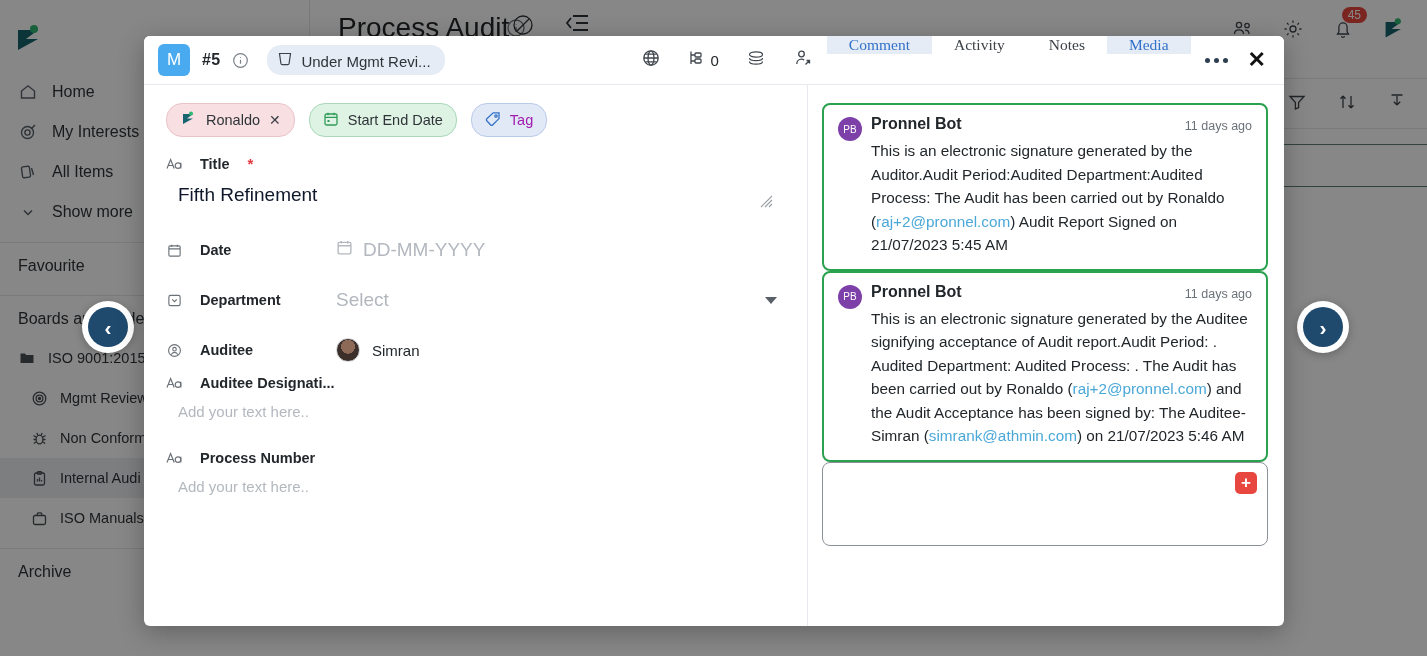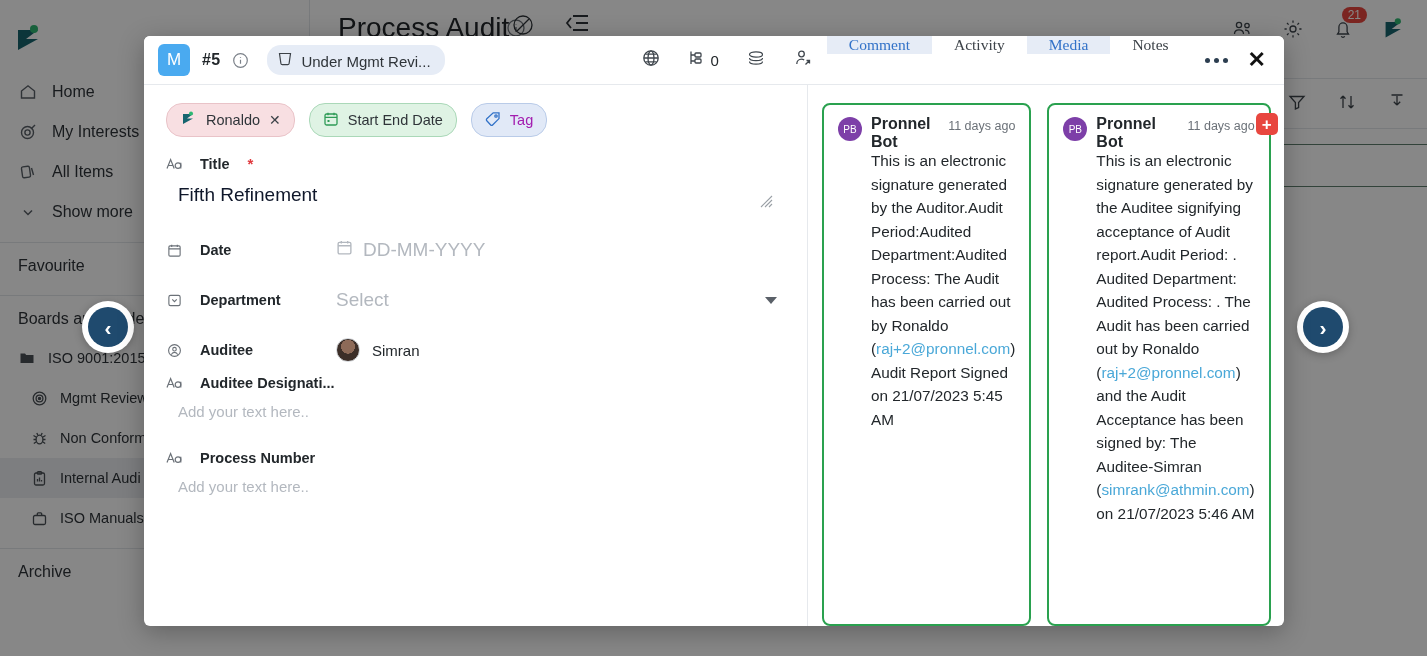--- a/index.html
+++ b/index.html
@@ -147,21 +147,21 @@
   .caret { width: 0; height: 0; border-left: 6px solid transparent; border-right: 6px solid transparent; border-top: 7px solid #5a6068; }
   .avatar-img {
     width: 24px; height: 24px; border-radius: 50%;
     background: radial-gradient(circle at 50% 35%, #8d6a58 0 38%, #3c2e28 39% 100%);
     border: 1px solid #d4d8dc;
   }
 
   
   .comment-pane {
     flex: 1; padding: 18px 16px 0 14px;
-    display: flex; gap: 16px; overflow: hidden;
+    display: flex; flex-direction: column; gap: 0; overflow: hidden;
   }
   .comment-card {
     border: 2px solid #2aa14f; border-radius: 8px;
     padding: 10px 14px 12px; background: #fff;
   }
   .cc-head { display: flex; align-items: flex-start; gap: 9px; }
   .pb-avatar {
     width: 24px; height: 24px; border-radius: 50%; background: #7d3fa8;
     color: #fff; font-size: 10px; display: flex; align-items: center; justify-content: center;
     flex-shrink: 0; margin-top: 2px;
@@ -311,21 +311,21 @@
           <svg width="24" height="24" viewBox="0 0 24 24" fill="none" stroke="currentColor" stroke-width="1.3">
               <circle cx="12" cy="12" r="3"></circle>
               <path d="M12 3.5v2.2M12 18.3v2.2M20.5 12h-2.2M5.7 12H3.5M18 6l-1.6 1.6M7.6 16.4L6 18M18 18l-1.6-1.6M7.6 7.6L6 6"></path>
             </svg>
         </span>
         <span class="ico">
           <svg width="24" height="24" viewBox="0 0 24 24" fill="none" stroke="currentColor" stroke-width="1.3">
               <path d="M6.5 17h11l-1.4-2.2V10a4.1 4.1 0 00-8.2 0v4.8z"></path>
               <path d="M10.3 19.3a1.9 1.9 0 003.4 0"></path>
             </svg>
-          <span class="notif-badge">21</span>
+          <span class="notif-badge">45</span>
         </span>
         <span class="ico">
           <svg width="26" height="26" viewBox="0 0 34 34">
             <path d="M6 8 L26 8 L14 17 L26 17 L6 28 Z" fill="#17656f"></path>
             <circle cx="22" cy="7" r="4" fill="#2eb872"></circle>
           </svg>
         </span>
       </div>
       <div class="bg-left-icons">
         <span>
@@ -426,22 +426,22 @@
             <circle cx="8.5" cy="6" r="2.8"></circle>
             <path d="M3.8 16c0-2.9 2.1-4.8 4.7-4.8 1 0 1.9.3 2.7.8"></path>
             <path d="M12.5 16.5l4-4M13.5 12.5h3v3"></path>
           </svg>
       </span>
     </div>
 
     <div class="tabs">
       <div class="tab active">Comment</div>
       <div class="tab">Activity</div>
+      <div class="tab">Notes</div>
       <div class="tab active">Media</div>
-      <div class="tab">Notes</div>
     </div>
 
     <div class="mh-right">
       <div class="dots">
           <i></i>
           <i></i>
           <i></i>
         </div>
       <div class="close-x">✕</div>
     </div>

